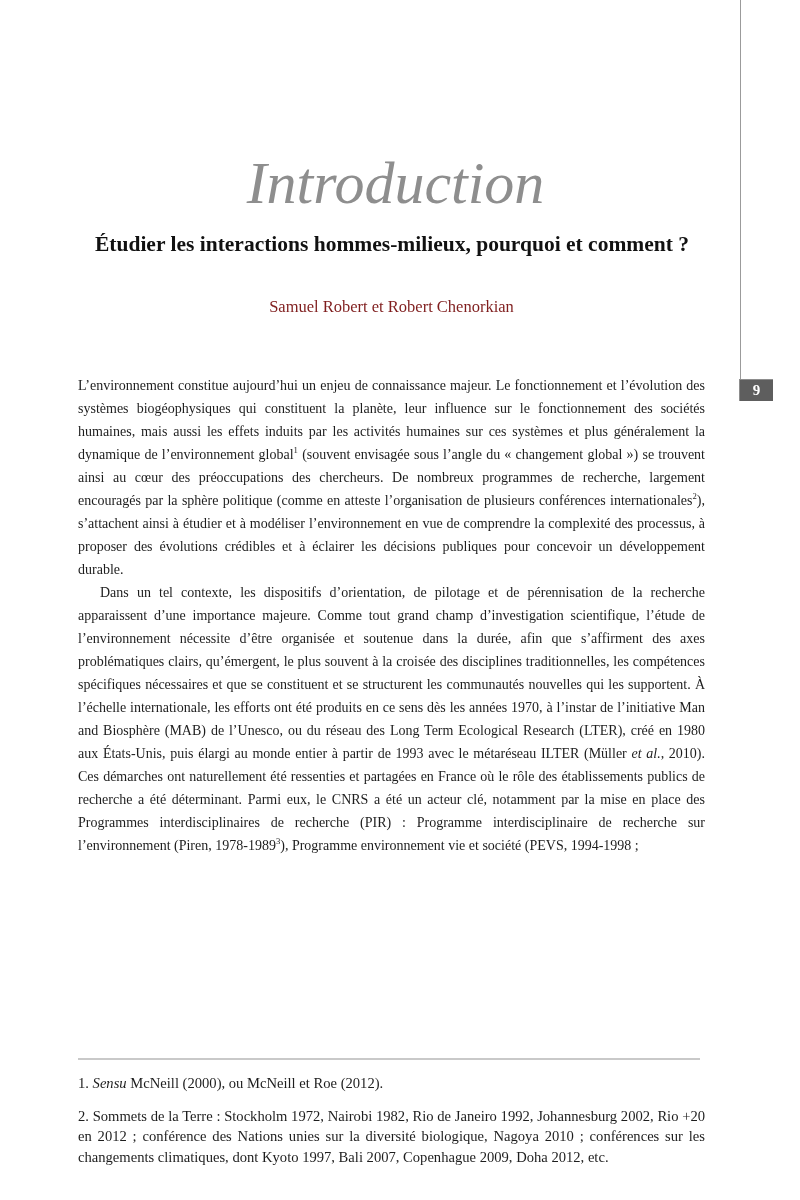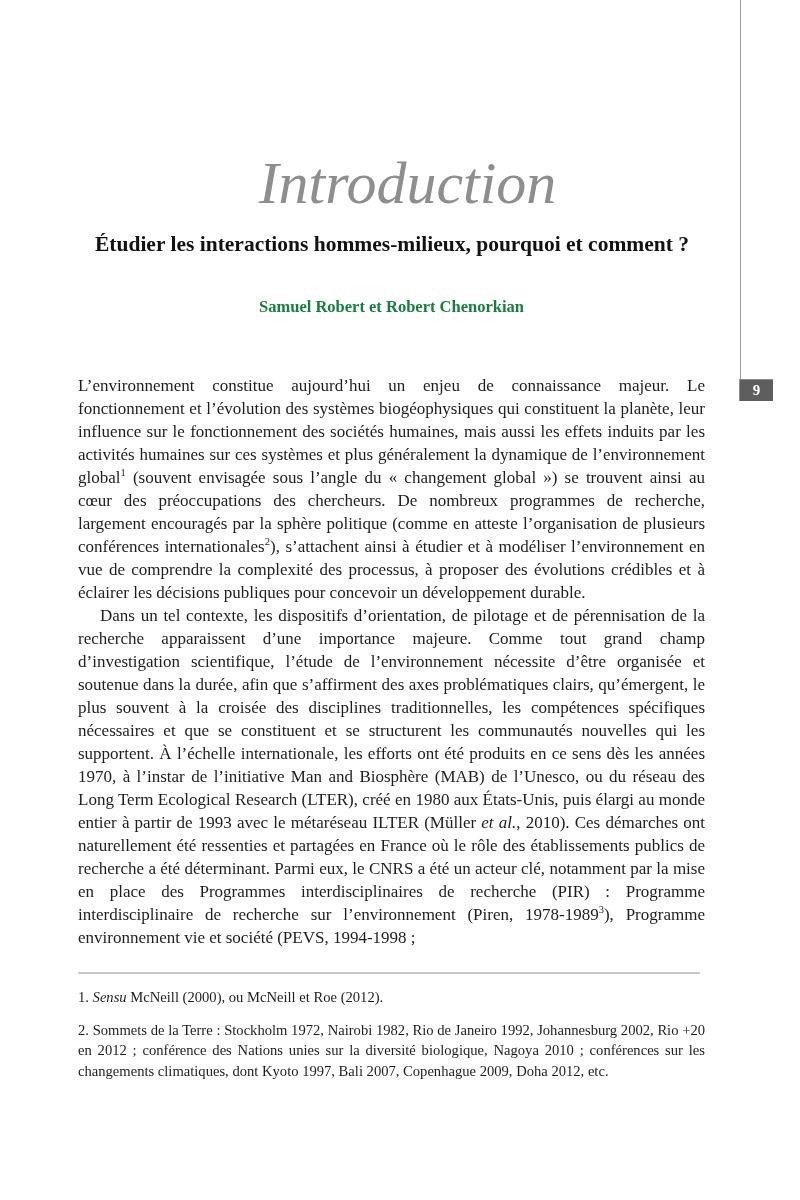--- a/index.html
+++ b/index.html
@@ -44,21 +44,21 @@
   }
   .content {
     position: absolute;
     left: 78px;
     top: 0;
     width: 627px;
   }
   .title {
     position: absolute;
     top: 150px;
-    left: 16px;
+    left: 4px;
     width: 100%;
     margin: 0;
     text-align: center;
     font-style: italic;
     font-weight: normal;
     color: #8e8e8e;
     font-size: 60px;
     line-height: 1.1;
   }
   .subtitle {
@@ -72,47 +72,47 @@
     font-size: 21.5px;
     line-height: 1.2;
     color: #111111;
   }
   .authors {
     position: absolute;
     top: 297px;
     left: 0;
     width: 100%;
     text-align: center;
-    font-weight: bold;
+    font-weight: normal;
     font-size: 16.5px;
-    color: #15803d;
+    color: #7f1d1d;
   }
   .bodytext {
     position: absolute;
     top: 374px;
     left: 0;
     width: 627px;
     text-align: justify;
-    font-size: 17px;
+    font-size: 14px;
     line-height: 23px;
   }
   .bodytext p {
     margin: 0;
   }
   .bodytext p.indent {
     text-indent: 22px;
   }
   .bodytext sup, .fn sup {
     font-size: 0.62em;
     line-height: 0;
   }
   .footnotes {
     position: absolute;
     left: 78px;
-    top: 972px;
+    top: 1058px;
     width: 627px;
     font-size: 14.6px;
     line-height: 20.5px;
     text-align: justify;
   }
   .fnrule {
     width: 622px;
     height: 2px;
     background: #c9c9c9;
     margin: 0 0 13px 0;

